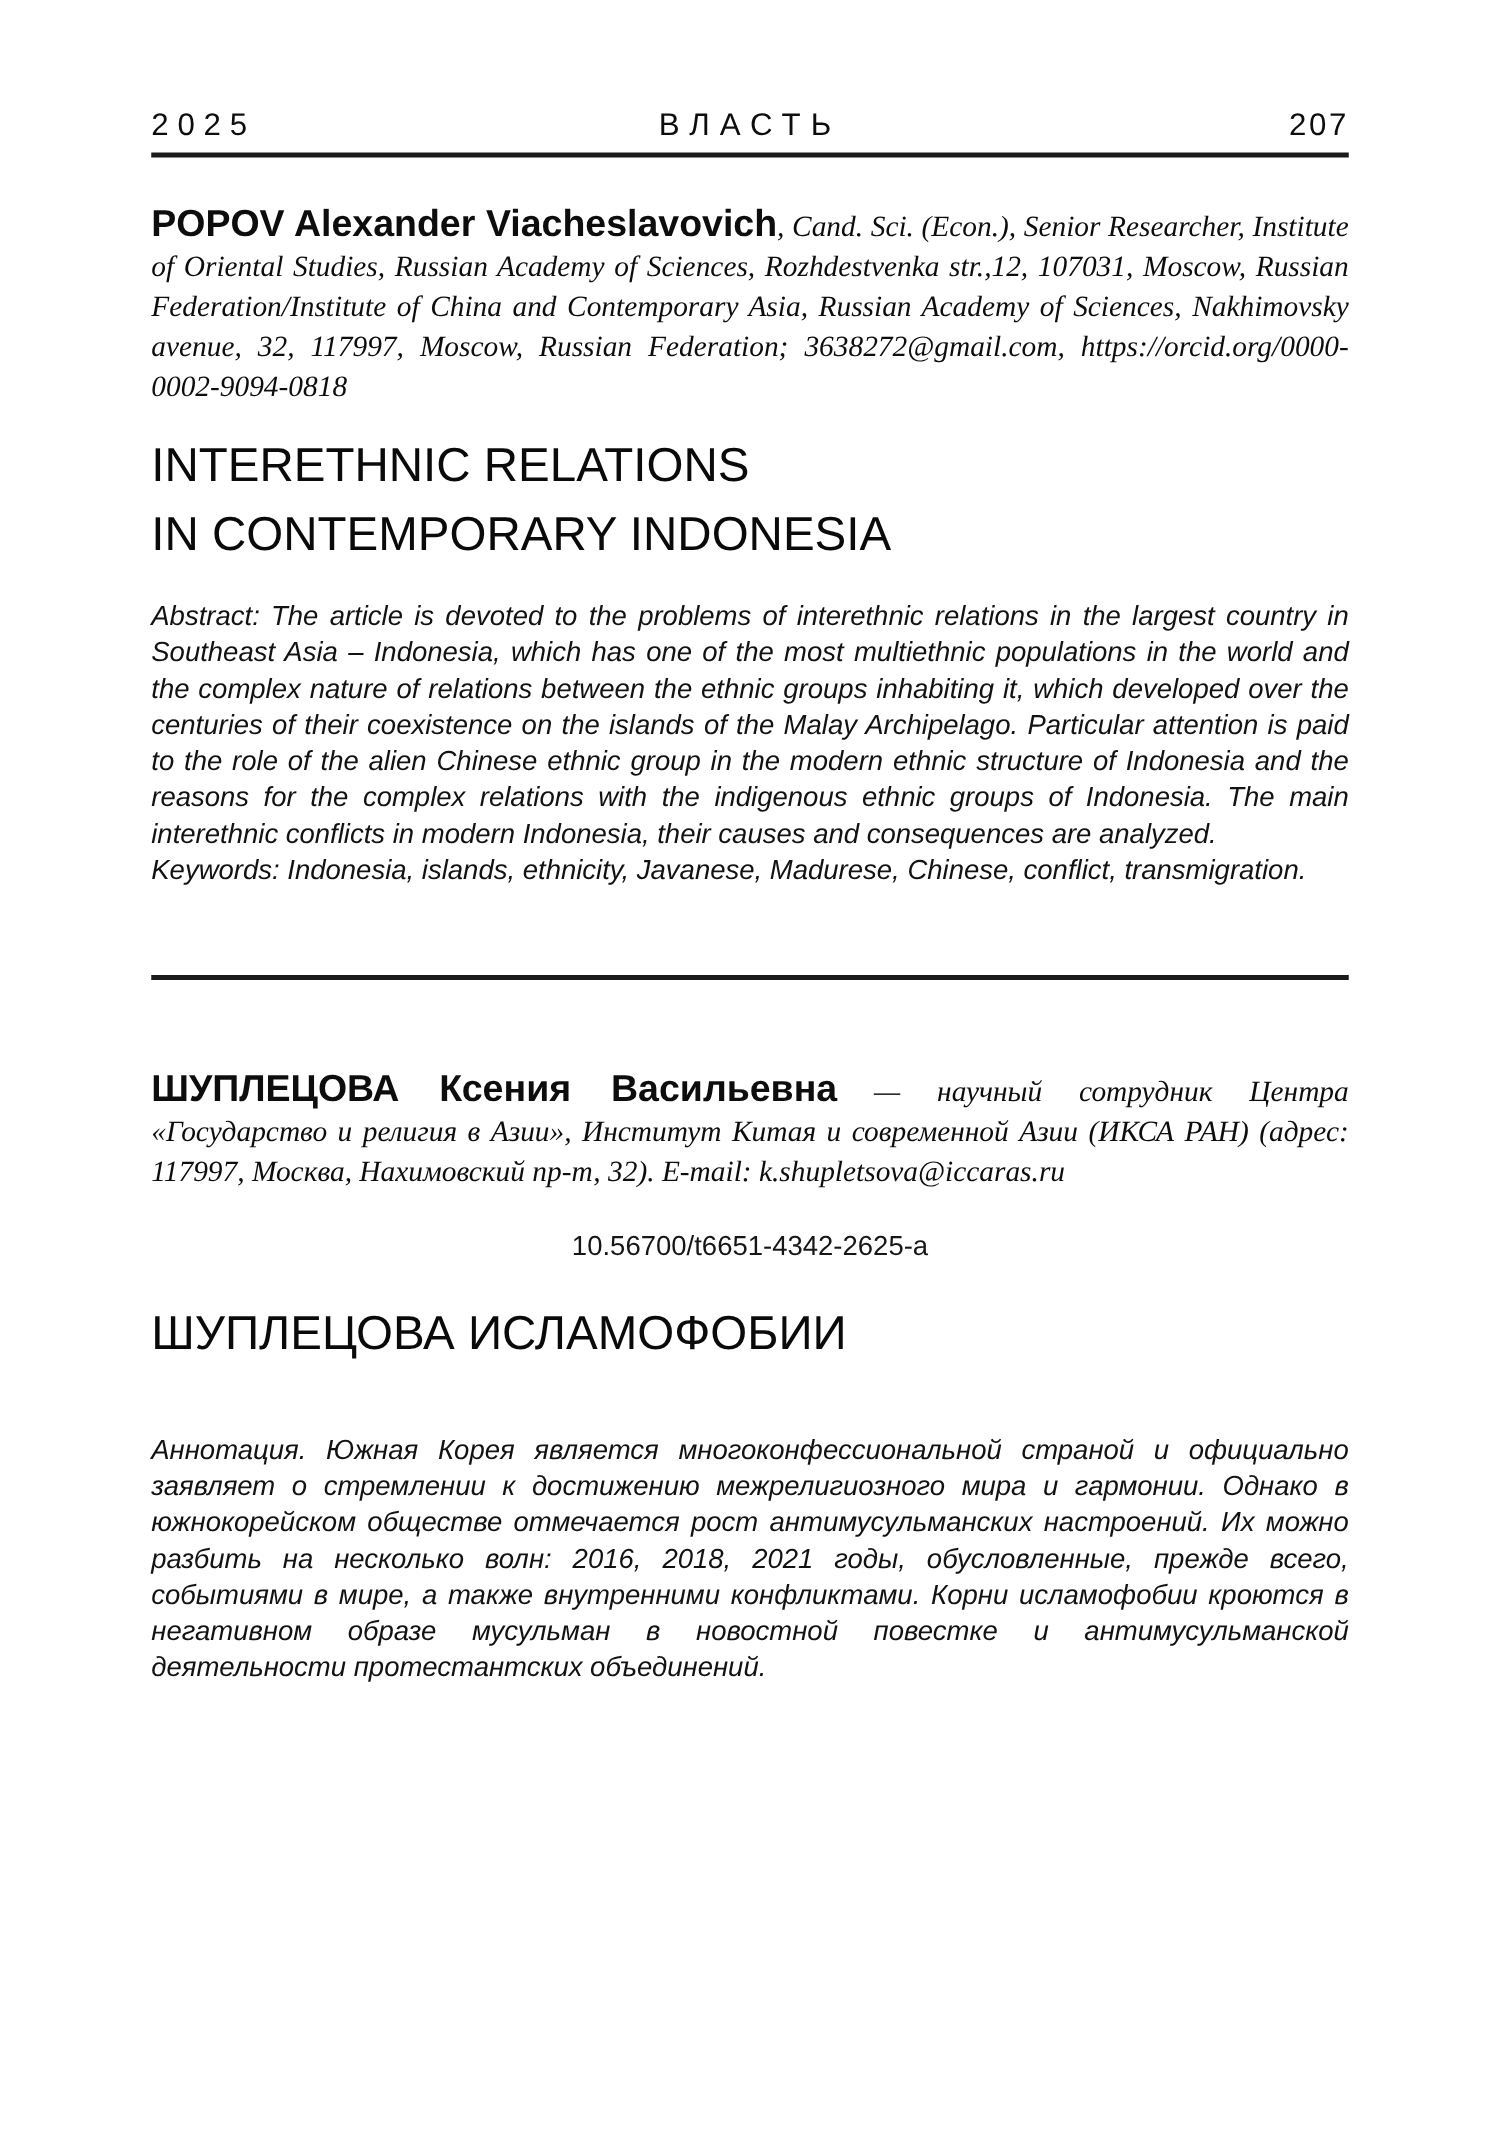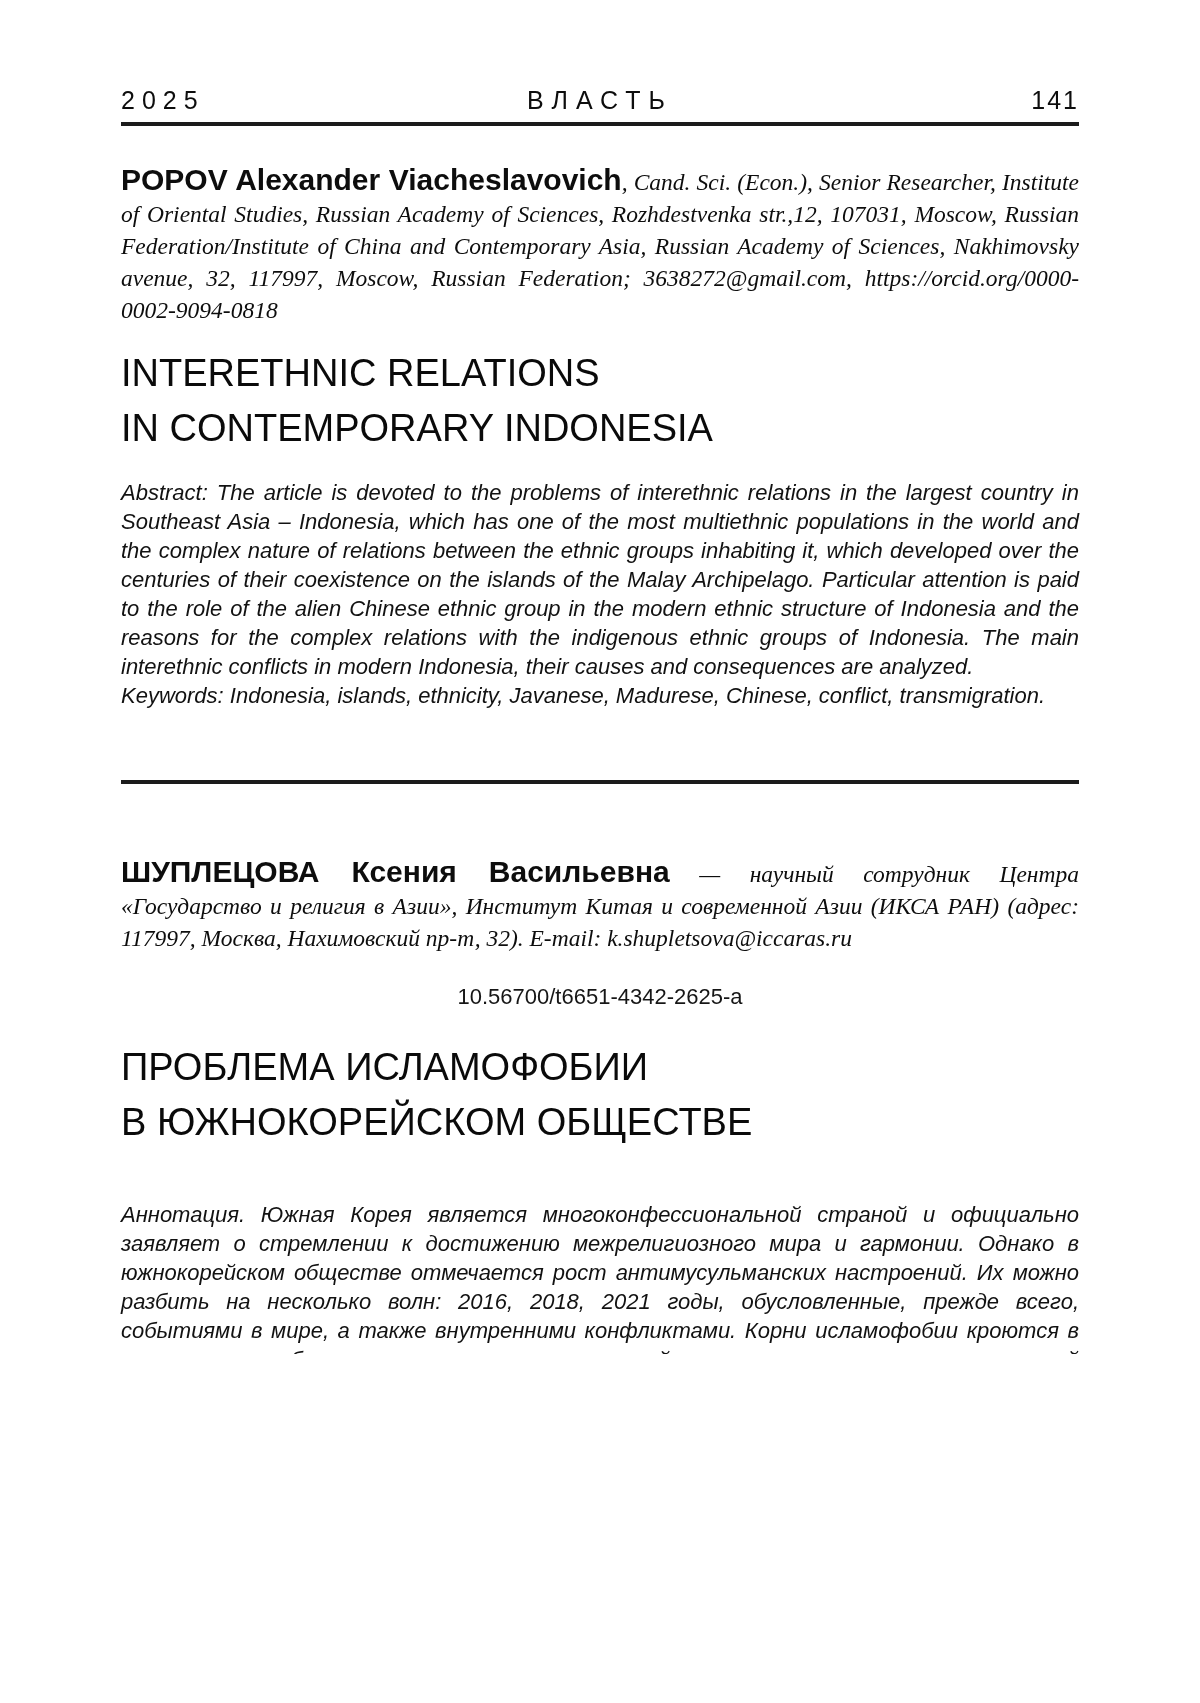--- a/index.html
+++ b/index.html
@@ -75,21 +75,21 @@
   }
 </style>
 </head>
 <body>
 
 <div class="page">
 
   <div class="page-header">
     <span class="h-side">2025</span>
     <span class="h-center">ВЛАСТЬ</span>
-    <span class="h-right">141</span>
+    <span class="h-right">207</span>
   </div>
   <div class="header-rule"></div>
 
   <p class="author-block"><span class="author-name">POPOV Alexander Viacheslavovich</span><span>, Cand. Sci. (Econ.), Senior Researcher, Institute of Oriental Studies, Russian Academy of Sciences, Rozhdestvenka str.,12, 107031, Moscow, Russian Federation/Institute of China and Contemporary Asia, Russian Academy of Sciences, Nakhimovsky avenue, 32, 117997, Moscow, Russian Federation; 3638272@gmail.com, https://orcid.org/0000-0002-9094-0818</span></p>
 
   <h1 class="article-title">
     <span>INTERETHNIC RELATIONS</span>
     <span>IN CONTEMPORARY INDONESIA</span>
   </h1>
 
@@ -97,22 +97,21 @@
 
   <p class="abstract-block kw-line"><span class="bold-label">Keywords</span><span>: Indonesia, islands, ethnicity, Javanese, Madurese, Chinese, conflict, transmigration.</span></p>
 
   <div class="divider"></div>
 
   <p class="author-block author-ru"><span class="author-name">ШУПЛЕЦОВА Ксения Васильевна</span><span> — научный сотрудник Центра «Государство и религия в Азии», Институт Китая и современной Азии (ИКСА РАН) (адрес: 117997, Москва, Нахимовский пр-т, 32). E-mail: k.shupletsova@iccaras.ru</span></p>
 
   <div class="doi-line">10.56700/t6651-4342-2625-a</div>
 
   <h1 class="article-title title-ru">
-    <span>ПРОБЛЕМА ИСЛАМОФОБИИ</span>
-    <span>В ЮЖНОКОРЕЙСКОМ ОБЩЕСТВЕ</span>
+    <span>ШУПЛЕЦОВА ИСЛАМОФОБИИ</span>
   </h1>
 
   <p class="abstract-block annotation-block"><span class="bold-label">Аннотация</span><span>. Южная Корея является многоконфессиональной страной и официально заявляет о стремлении к достижению межрелигиозного мира и гармонии. Однако в южнокорейском обществе отмечается рост антимусульманских настроений. Их можно разбить на несколько волн: 2016, 2018, 2021 годы, обусловленные, прежде всего, событиями в мире, а также внутренними конфликтами. Корни исламофобии кроются в негативном образе мусульман в новостной повестке и антимусульманской деятельности протестантских объединений.</span></p>
 
   <p class="abstract-block kw-line"><span class="bold-label">Ключевые состав:</span><span> Республика Корея, религия, исламофобия, протестантизм в Южной Корее.</span></p>
 
   <p class="body-text"><span class="dropcap">Ю</span></p>
 
 </div>
 

